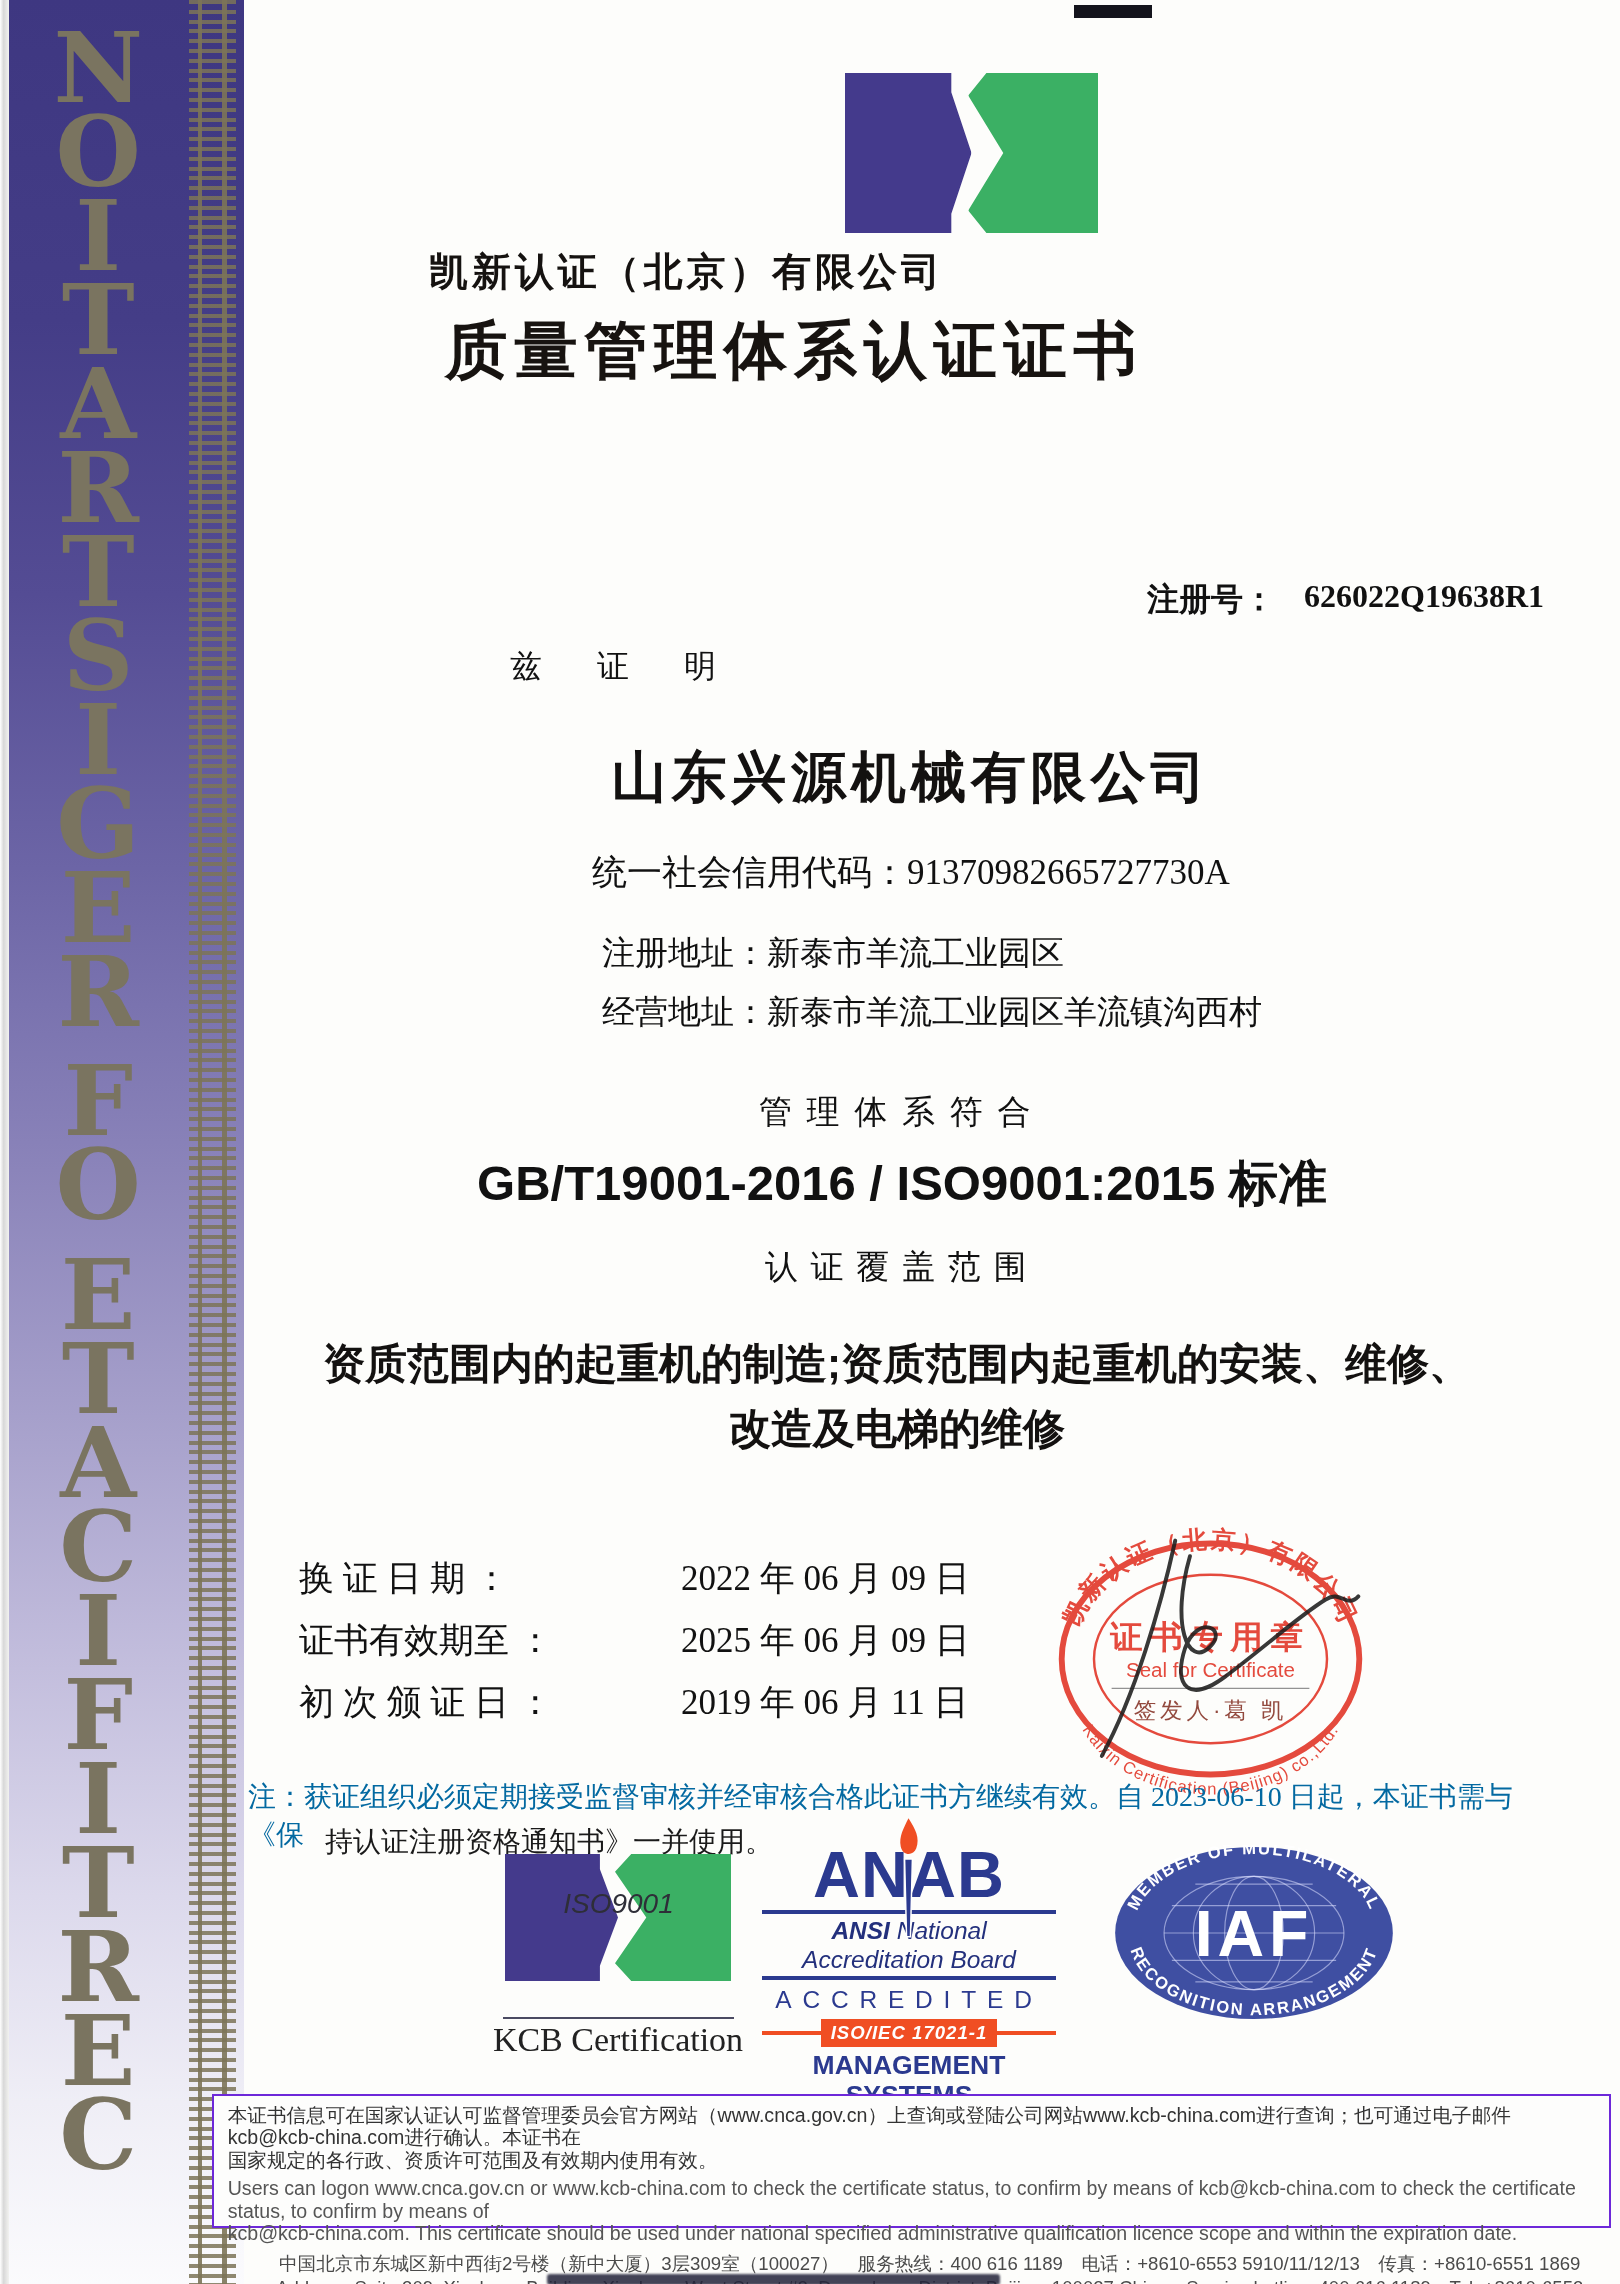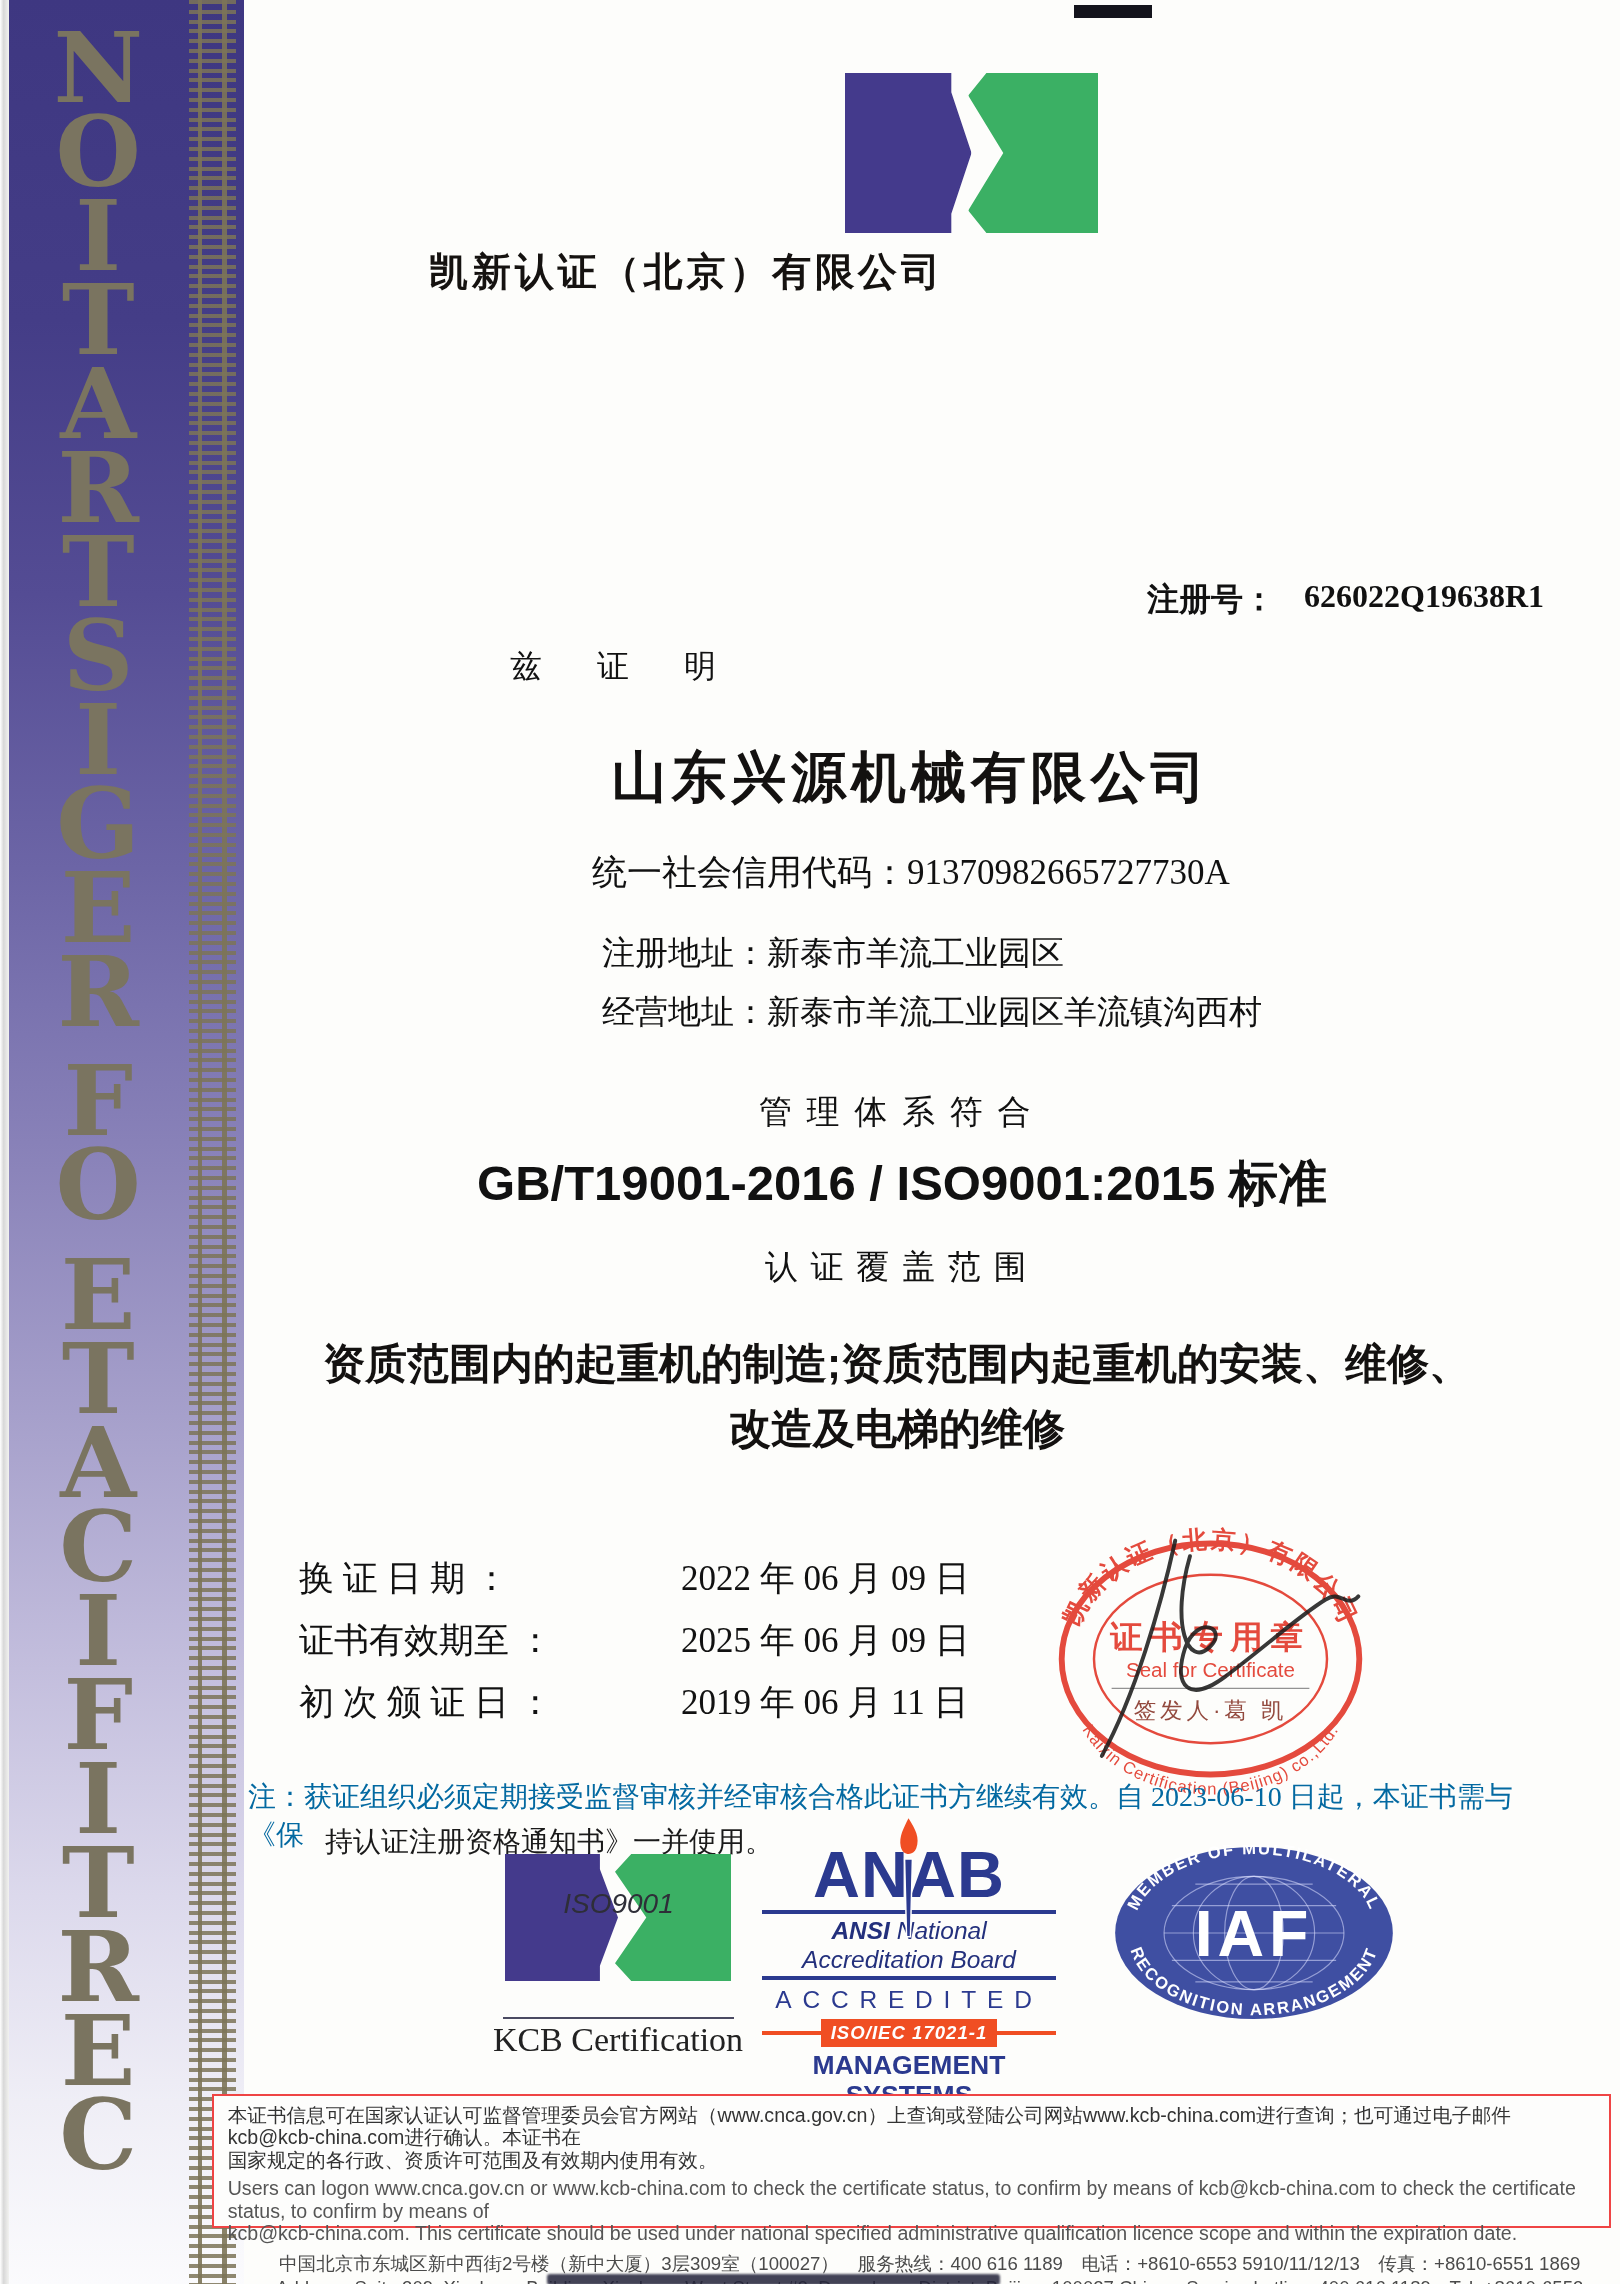--- a/index.html
+++ b/index.html
@@ -63,21 +63,21 @@
   .anab-word{font-size:65px;font-weight:bold;letter-spacing:1px;line-height:67px;}
   .anab-rule{height:3.9px;background:#2b3a8f;margin:2px 0;}
   .anab-board{font-style:italic;font-size:24.5px;color:#23307c;line-height:29px;}
   .anab-accredited{font-size:24.5px;letter-spacing:10.8px;line-height:35px;}
   .anab-badge-row{display:flex;align-items:center;margin:2px 0 3.9px 0;}
   .anab-badge-row .bar{flex:1;height:3.9px;background:#f04e23;}
   .anab-badge{background:#f04e23;color:#fff;font-size:18.6px;font-weight:bold;font-style:italic;
               padding:2.9px 9.8px;letter-spacing:1px;}
   .anab-sub{font-size:26.5px;font-weight:bold;line-height:30px;}
   .torch{position:absolute;left:129px;top:-25.5px;}
-  .footer-box{left:212px;top:2094px;width:1368px;height:114px;border:2px solid #ef4444;
+  .footer-box{left:212px;top:2094px;width:1368px;height:114px;border:2px solid #6d28d9;
               background:#fdfdfc;padding:7.8px 13.7px;font-size:19.6px;line-height:22.5px;}
   .footer-box .cn{color:#333;}
   .footer-box .en{color:#555;margin-top:5.9px;}
   .footer-addr{text-align:center;color:#4a4a4a;margin-top:8.8px;line-height:21.6px;font-size:18.6px;padding-left:36px;}
 </style>
 </head>
 <body>
 
 <div class="page">
 
@@ -117,20 +117,21 @@
   </div>
 
   <div class="top-mark"></div>
 
   <div class="kcb-mark" style="left:845px;top:73px;transform:scale(1.12,1.26);transform-origin:top left;">
     <div class="kcb-purple"></div>
     <div class="kcb-green"></div>
   </div>
 
   <div class="abs org-name">凯新认证（北京）有限公司</div>
+  <div class="abs cert-title">质量管理体系认证证书</div>
 
   <div class="abs regno serif">
     <span>注册号：</span>
     <span>626022Q19638R1</span>
   </div>
 
   <div class="abs certify-label serif">兹 证 明</div>
   <div class="abs company-name">山东兴源机械有限公司</div>
 
   <div class="abs credit-code serif">

